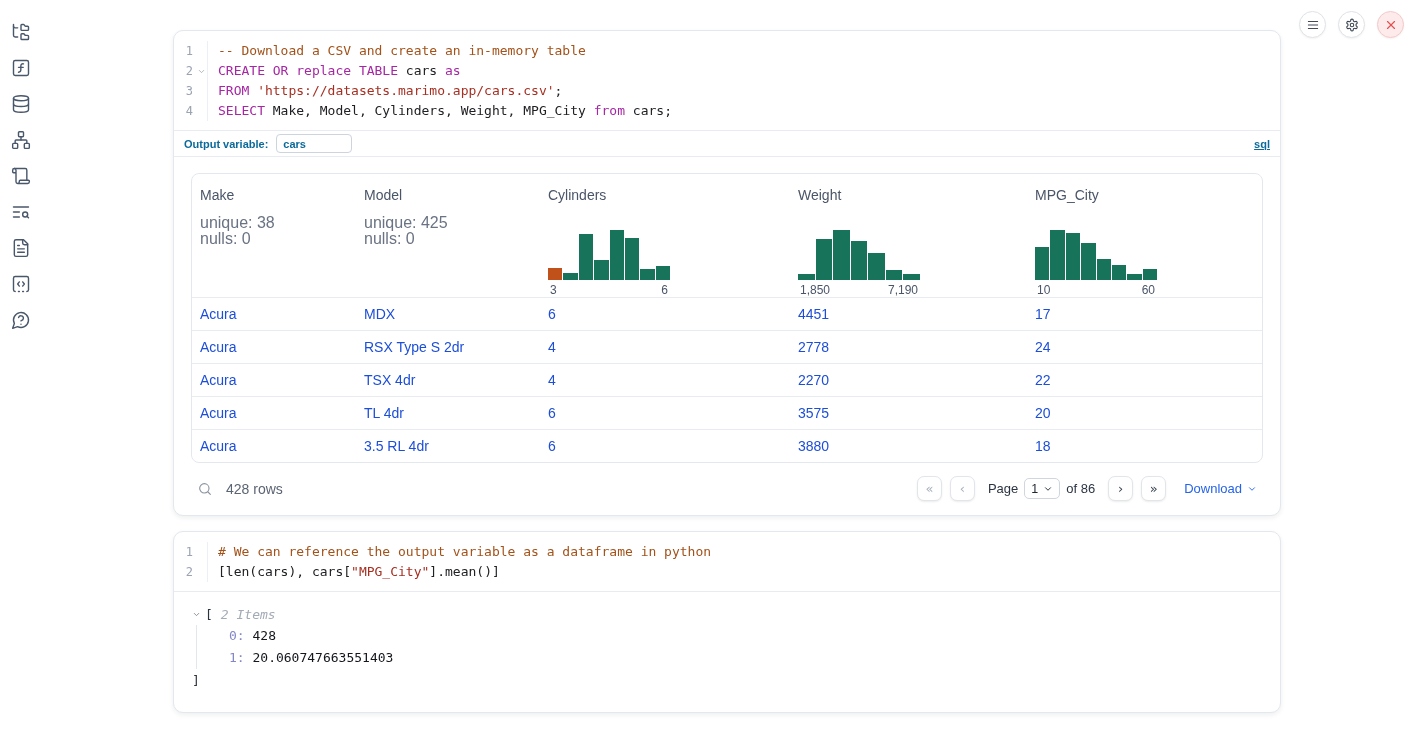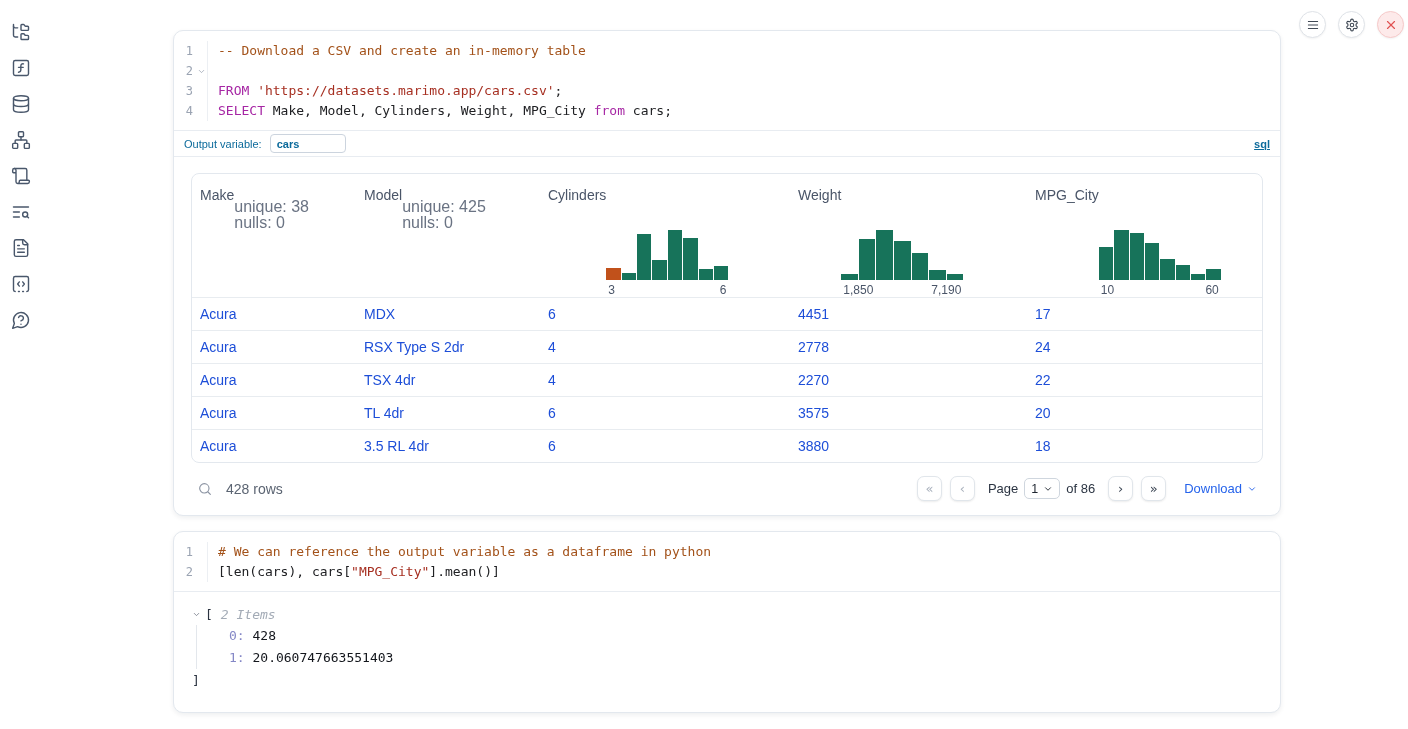--- a/index.html
+++ b/index.html
@@ -36,30 +36,30 @@
   .fold svg { width:9px; height:9px; stroke-width:2; }
   .code-text { padding-left:10px; white-space:pre; color:#202124; }
   .tok-kw { color:#a626a4; }
   .tok-com { color:#a3521a; }
   .tok-str { color:#a62f21; }
   .tok-pl { color:#202124; }
 
   
   .outvar-row { display:flex; align-items:center; height:27px; padding:0 10px;
     border-top:1px solid #e8ecf1; border-bottom:1px solid #e8ecf1; }
-  .outvar-label { color:#0b6a9b; font-weight:400; font-size:11px; }
+  .outvar-label { color:#0b6a9b; font-weight:700; font-size:11px; }
   .outvar-input { margin-left:8px; width:76px; height:19px; border:1px solid #ccd4de; border-radius:4px;
     color:#0b6a9b; font-weight:700; font-size:11px; padding:0 6px; font-family:"Liberation Sans", sans-serif; outline:none; }
   .lang-badge { margin-left:auto; color:#0b6a9b; font-weight:700; font-size:11px;text-decoration:underline; }
 
   
   .output-area { padding:16px 17px 0; }
   .table-card { border:1px solid #e3e8ee; border-radius:8px; overflow:hidden; }
   .thead { display:grid; grid-template-columns:164px 184px 250px 237px 1fr; padding-top:13px; }
-  .th { padding:0 8px; display:flex; flex-direction:row; height:110px; }
+  .th { padding:0 8px; display:flex; flex-direction:column; height:110px; }
   .th-label { font-size:14px; color:#4a5568; }
   .th-stats { margin-top:12px; font-size:16px; color:#6a7383; line-height:16px; }
   .hist-wrap { margin-top:auto; }
   .hist { display:flex; align-items:flex-end; gap:1px; height:50px; width:122px; }
   .hist-bar { flex:1; min-height:1px; }
   .hist-axis { display:flex; justify-content:space-between; width:122px; padding:0 2px;
     font-size:12px; color:#4a5568; margin-top:3px; }
   .trow { display:grid; grid-template-columns:164px 184px 250px 237px 1fr; height:33px;
     align-items:center; border-top:1px solid #e8ecf0; font-size:14px; color:#1d4ed8; }
   .trow .td { padding:0 8px; }
@@ -198,20 +198,21 @@
   <section class="cell">
     <div class="code-lines" id="sql-code">
         <div class="code-line">
           <span class="gutter">1</span>
           <span class="code-text"><span class="tok tok-com">-- Download a CSV and create an in-memory table</span></span>
         </div>
         <div class="code-line">
           <span class="gutter">2<span class="fold"><svg viewBox="0 0 24 24">
                 <path d="m6 9 6 6 6-6"></path>
               </svg></span></span>
+          <span class="code-text"><span class="tok tok-kw">CREATE OR replace TABLE</span><span class="tok tok-pl"> cars </span><span class="tok tok-kw">as</span></span>
         </div>
         <div class="code-line">
           <span class="gutter">3</span>
           <span class="code-text"><span class="tok tok-kw">FROM</span><span class="tok tok-pl"> </span><span class="tok tok-str">'https://datasets.marimo.app/cars.csv'</span><span class="tok tok-pl">;</span></span>
         </div>
         <div class="code-line">
           <span class="gutter">4</span>
           <span class="code-text"><span class="tok tok-kw">SELECT</span><span class="tok tok-pl"> Make, Model, Cylinders, Weight, MPG_City </span><span class="tok tok-kw">from</span><span class="tok tok-pl"> cars;</span></span>
         </div>
       </div>

